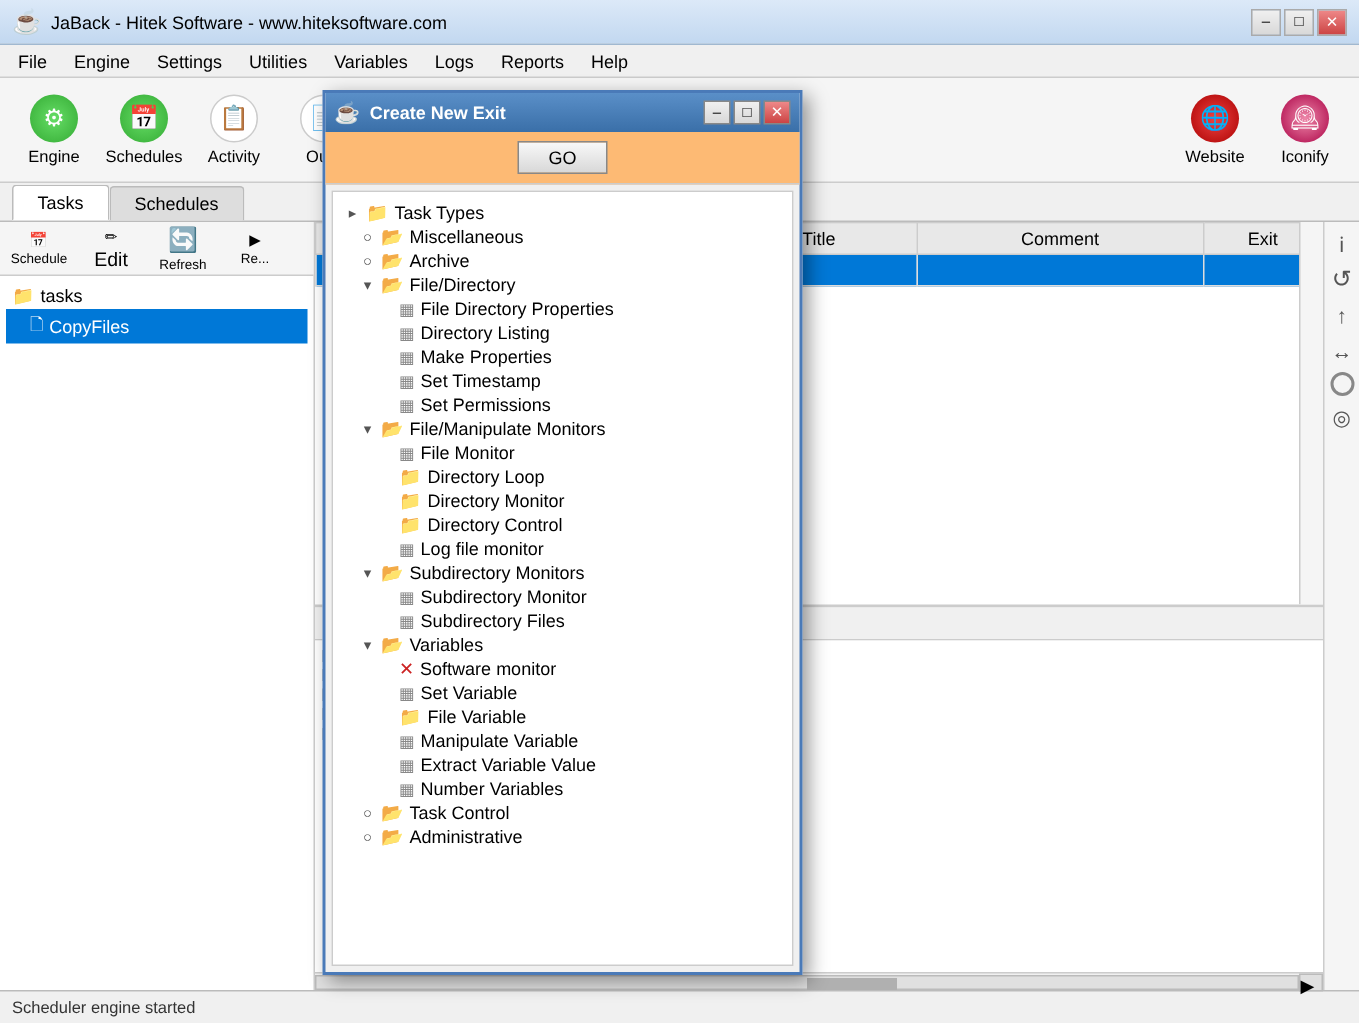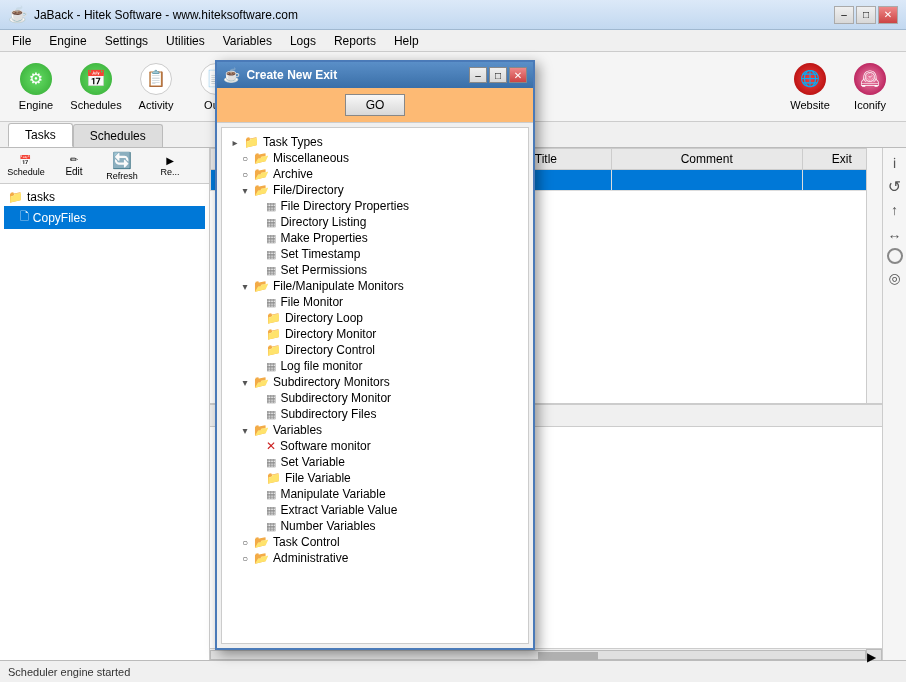--- a/index.html
+++ b/index.html
@@ -460,21 +460,21 @@
 <div class="main-area">
 
   <div class="left-panel">
     <div class="left-toolbar">
       <div class="small-tool-btn">
         <span>📅</span>
         <span style="font-size:9px;">Schedule</span>
       </div>
       <div class="small-tool-btn">
         <span>✏</span>
-        <span style="font-size:10px;">Edit</span>
+        <span style="font-size:13px;">Edit</span>
       </div>
       <div class="small-tool-btn">
         <span style="font-size:16px;">🔄</span>
         <span style="font-size:9px;">Refresh</span>
       </div>
       <div class="small-tool-btn">
         <span>▶</span>
         <span style="font-size:9px;">Re...</span>
       </div>
     </div>

